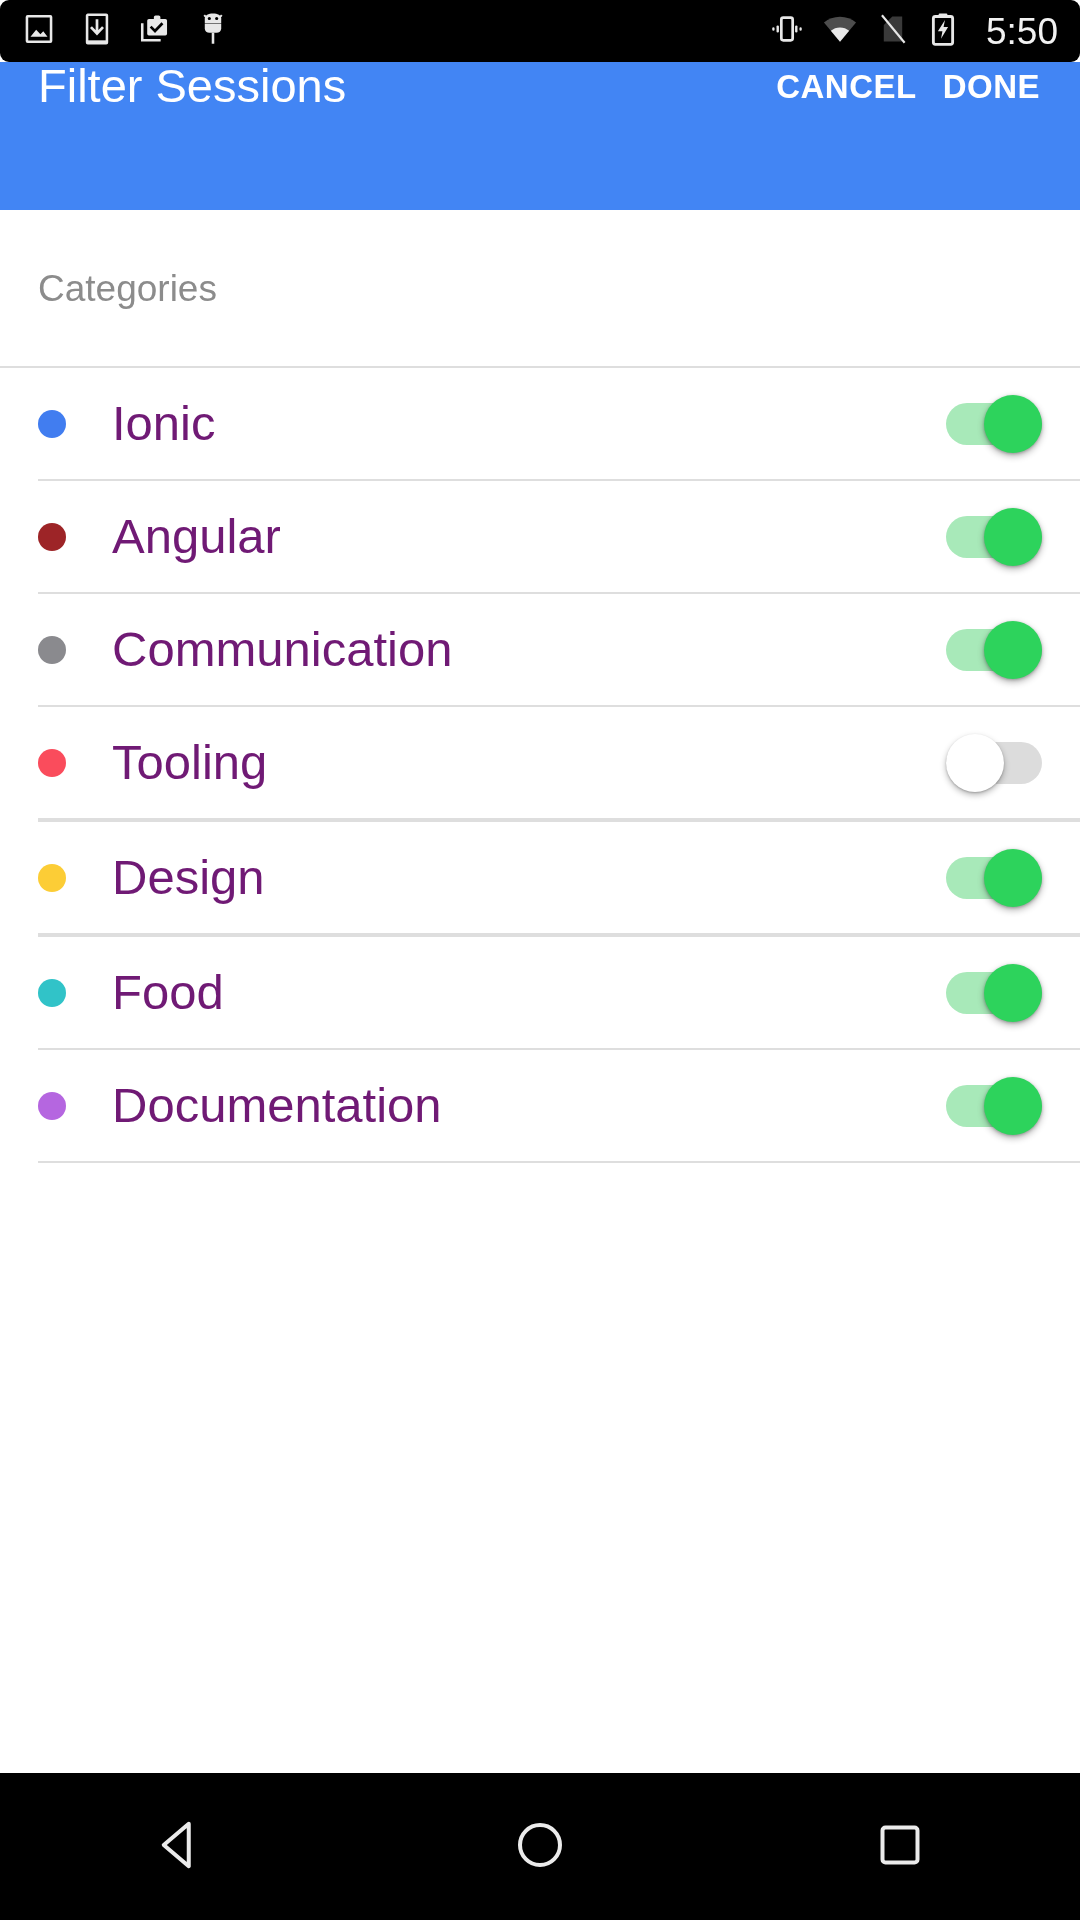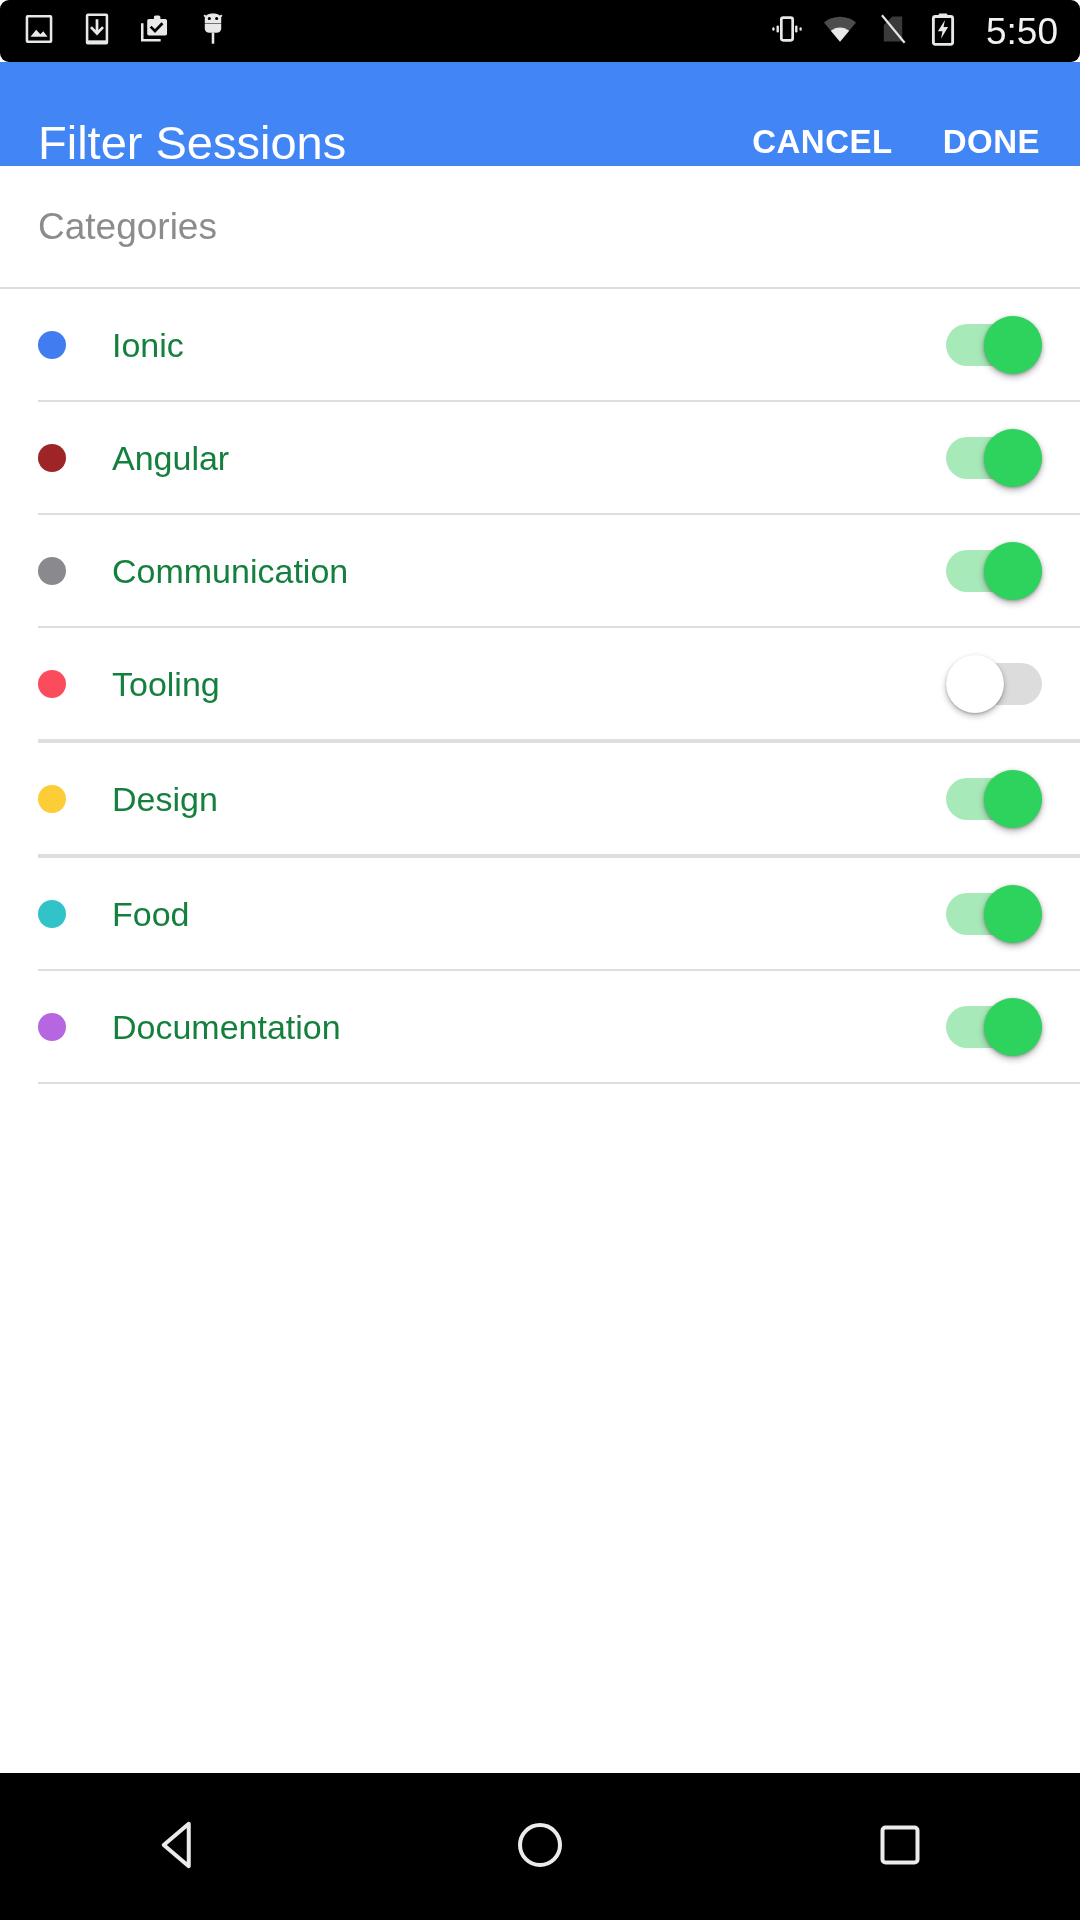--- a/index.html
+++ b/index.html
@@ -45,38 +45,38 @@
     color: #f2f2f2;
     font-size: 37px;
     font-weight: 400;
     letter-spacing: 0px;
     margin-left: 10px;
     line-height: 1;
   }
 
   
   .toolbar {
-    height: 104px;
+    height: 148px;
     background: #4285f4;
     display: flex;
-    align-items: flex-end;
+    align-items: flex-start;
     padding: 0 38px;
     flex: 0 0 auto;
   }
   .toolbar-title {
     color: #ffffff;
     font-size: 47px;
     font-weight: 400;
     line-height: 1;
   }
   .toolbar-actions {
     margin-left: auto;
     display: flex;
     align-items: center;
-    gap: 46px;
+    gap: 22px;
   }
   .toolbar-btn {
     background: transparent;
     border: none;
     color: #ffffff;
     font-family: "Liberation Sans", sans-serif;
     font-size: 33px;
     font-weight: 700;
     letter-spacing: 0.5px;
     cursor: pointer;
@@ -85,21 +85,21 @@
   }
 
   
   .content {
     flex: 1 1 auto;
     background: #ffffff;
     overflow: hidden;
     position: relative;
   }
   .section-header {
-    height: 121px;
+    height: 156px;
     display: flex;
     align-items: center;
     padding: 0 38px;
     background: #ffffff;
   }
   .section-header-label {
     color: #8c8c8c;
     font-size: 37px;
     font-weight: 400;
     line-height: 1;
@@ -124,23 +124,23 @@
     cursor: pointer;
   }
   .dot {
     width: 28px;
     height: 28px;
     border-radius: 50%;
     flex: 0 0 auto;
   }
   .item-label {
     margin-left: 46px;
-    font-size: 34px;
+    font-size: 49px;
     font-weight: 400;
-    color: #15803d;
+    color: #701a75;
     line-height: 1;
     white-space: nowrap;
   }
 
   
   .toggle {
     margin-left: auto;
     position: relative;
     width: 96px;
     height: 58px;

